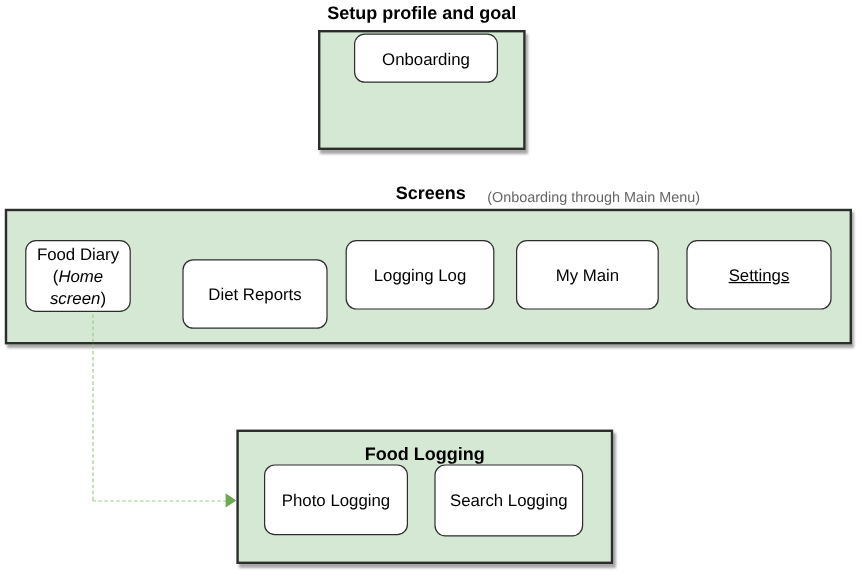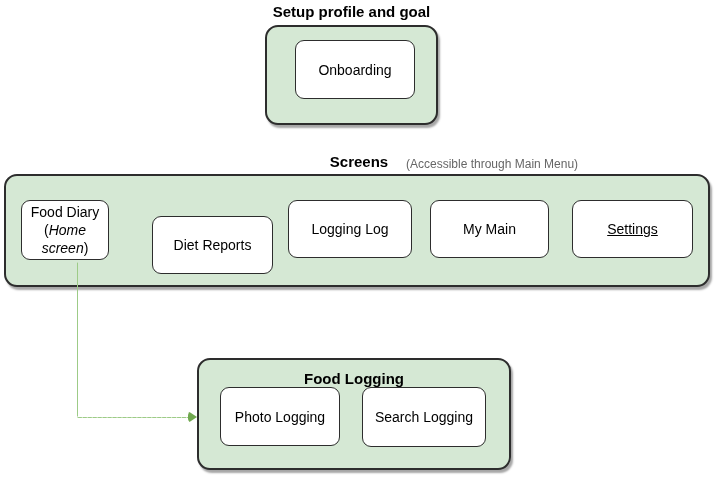--- a/index.html
+++ b/index.html
@@ -1,15 +1,15 @@
 <!DOCTYPE html>
 <html style="--container-fill: #d5e8d4; --container-border: #2d2d2d; --node-fill: #ffffff; --node-border: #2d2d2d; --edge-green: #9dcb87; --arrowhead-green: #70a84f; --edge-label-green: #4d9e2d; --note-gray: #666666;"><head>
 <meta charset="utf-8">
 <style>
-  * { box-sizing: border-box; border-radius: 13px; }
+  * { box-sizing: border-box; }
   html, body { margin: 0; padding: 0; }
   body {
     width: 718px; height: 480px;
     background: #ffffff;
     font-family: "Liberation Sans", sans-serif;
     color: #000;
   }
   .canvas {
     position: relative;
     width: 718px; height: 480px;
@@ -32,21 +32,21 @@
     position: absolute;
     display: flex; align-items: center; justify-content: center;
     text-align: center;
     background: var(--node-fill, #ffffff);
     border: 1px solid var(--node-border, #2d2d2d);
     border-radius: 9px;
     font-size: 14px;
     line-height: 18px;
     color: #000;
   }
-  .n-onboarding   { left: 295px; top: 40px;  width: 120px; height: 59px; }
+  .n-onboarding   { left: 295px; top: 28px;  width: 120px; height: 41px; }
   .n-food-diary   { left: 21px;  top: 200px; width: 88px; height: 60px; }
   .n-diet-reports { left: 152px; top: 216px; width: 121px; height: 58px; }
   .n-weight-log   { left: 288px; top: 200px; width: 124px; height: 58px; }
   .n-my-goal      { left: 430px; top: 200px; width: 119px; height: 58px; }
   .n-settings     { left: 572px; top: 200px; width: 121px; height: 58px; text-decoration: underline; }
   .n-photo        { left: 220px; top: 387px; width: 120px; height: 59px; }
   .n-search       { left: 362px; top: 387px; width: 124px; height: 60px; }
 
   
   .group-title {
@@ -104,21 +104,21 @@
 <body>
 
 <div class="canvas">
 
   <div class="container c-setup"></div>
   <div class="container c-screens"></div>
   <div class="container c-food-logging"></div>
 
   <div class="group-title t-setup">Setup profile and goal</div>
   <div class="group-title t-screens">Screens</div>
-  <div class="screens-note">(Accessible through Main Menu)</div>
+  <div class="screens-note">(Onboarding through Main Menu)</div>
   <div class="group-title t-food">Food Logging</div>
 
   <div class="edge-v"></div>
   <div class="edge-h"></div>
   <div class="arrowhead"></div>
 
   <div class="node n-onboarding">
     <span>Onboarding</span>
   </div>
 

